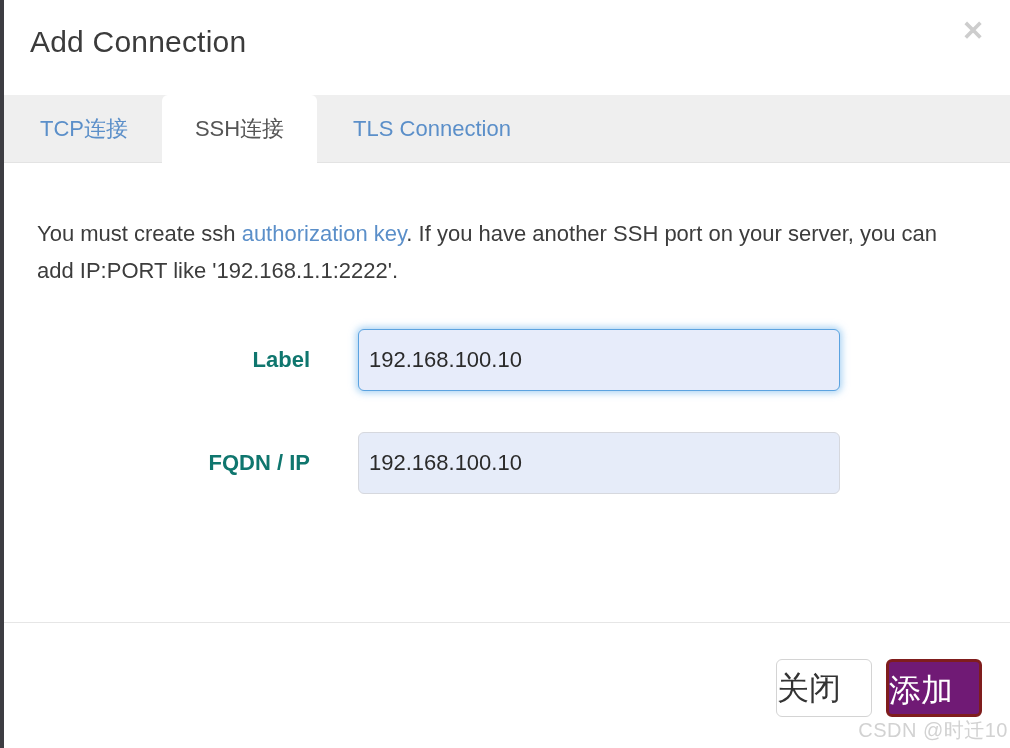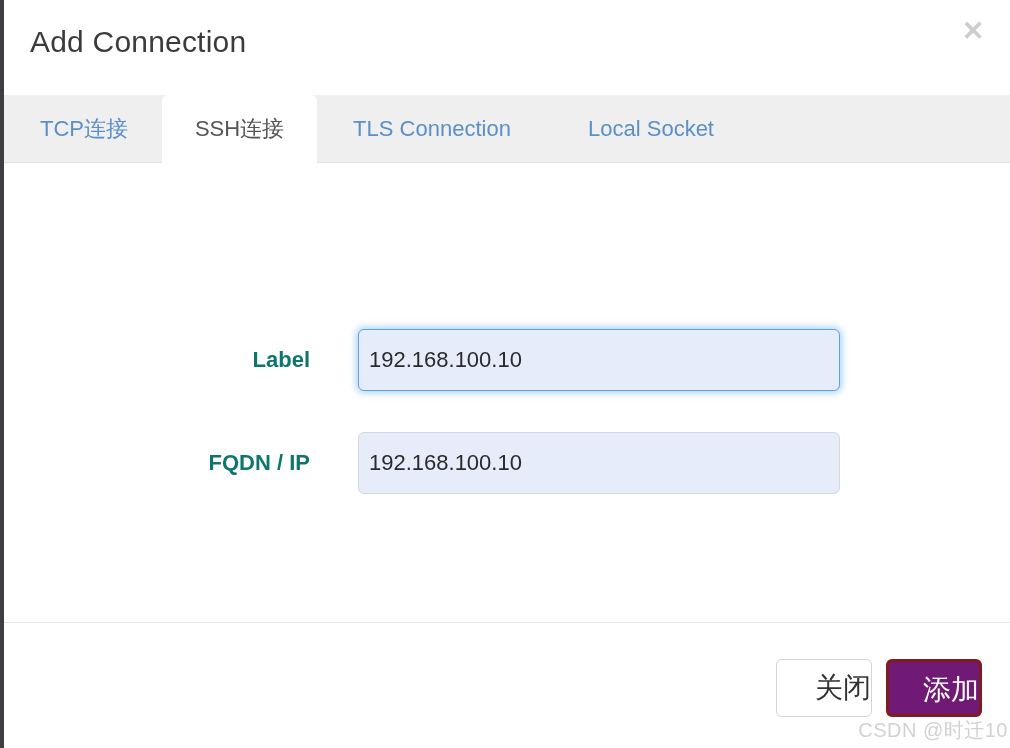--- a/index.html
+++ b/index.html
@@ -186,27 +186,27 @@
     width: 1006px;
     height: 126px;
     background: #ffffff;
     border-top: 1px solid #e6e6e6;
     box-sizing: border-box;
   }
   .footer-btn {
     position: absolute;
     top: 36px;
     height: 58px;
-    font-size: 28px;
+    font-size: 32px;
     border-radius: 6px;
     cursor: pointer;
     box-sizing: border-box;
     font-family: "Liberation Sans", sans-serif;
     line-height: 56px;
-    text-align: right;
+    text-align: left;
     padding: 0;
   }
   #close-action-button {
     left: 772px;
     width: 96px;
     background: #ffffff;
     border: 1px solid #d4d4d4;
     color: #333333;
   }
   #add-button {
@@ -236,25 +236,25 @@
 
   <div id="modal-header">
     <div id="dialog-title">Add Connection</div>
     <button id="close-button">✕</button>
   </div>
 
   <div id="tab-strip">
     <div class="tab active" id="tab-ssh">SSH连接</div>
     <div class="tab" id="tab-tcp">TCP连接</div>
     <div class="tab" id="tab-tls">TLS Connection</div>
-    <div class="tab" id="tab-local">Local Socket</div>
   </div>
 
   <div id="modal-body">
 
+    <div id="help-text"><span>You must create ssh </span><a id="auth-key-link" href="#">authorization key</a><span>. If you have another SSH port on your server, you can add IP:PORT like '192.168.1.1:2222'.</span></div>
 
     <div class="form-row" id="row-label">
       <div class="field-label">Label</div>
       <input class="field-input focused" type="text" value="192.168.100.10" style="">
     </div>
 
     <div class="form-row" id="row-fqdn">
       <div class="field-label">FQDN / IP</div>
       <input class="field-input" type="text" value="192.168.100.10" style="">
     </div>

